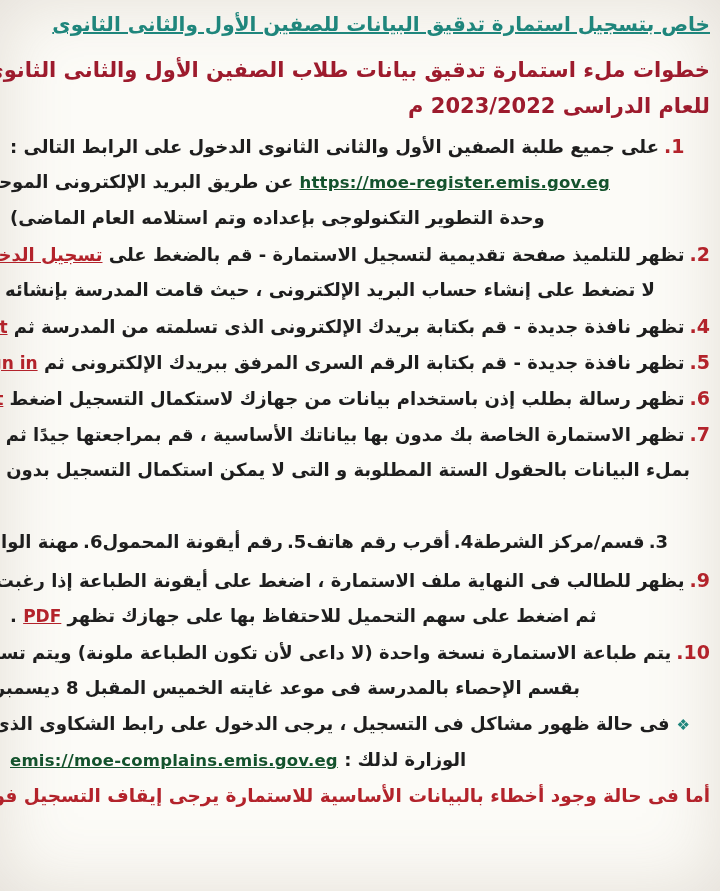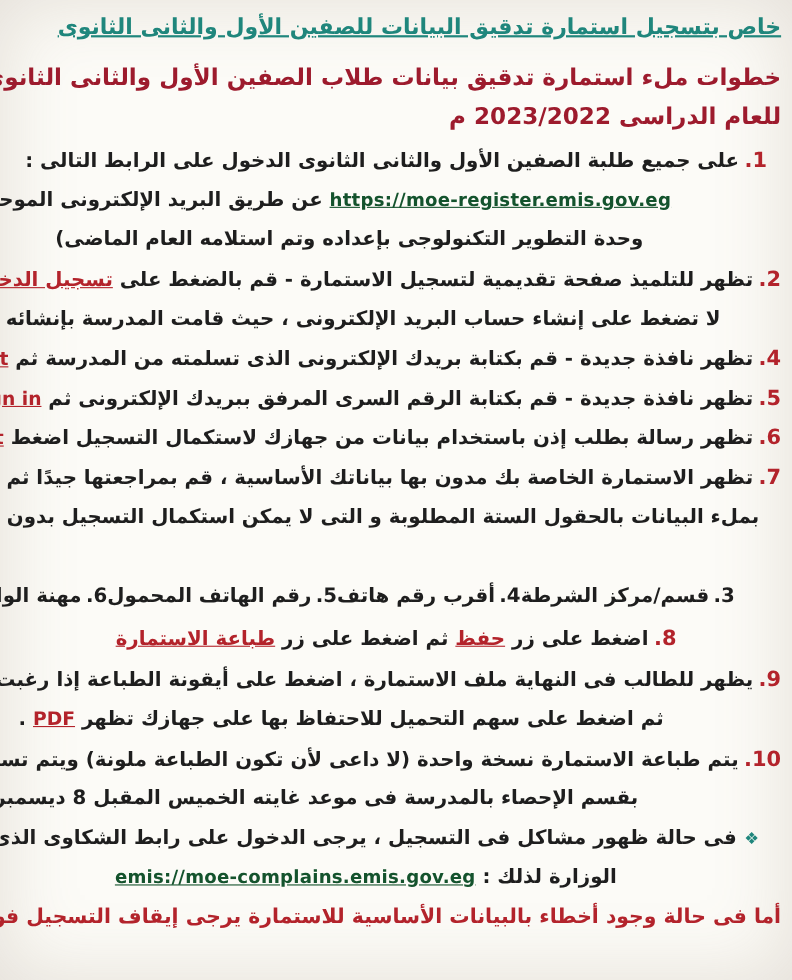--- a/index.html
+++ b/index.html
@@ -7,21 +7,21 @@
   body{
     background:#fcfbf7;
     font-family:"DejaVu Sans","Liberation Sans",sans-serif;
     font-weight:700;
     color:#1e1e1e;
     direction:rtl;
     overflow:hidden;
     box-shadow:inset 0 0 70px rgba(140,125,100,.22);
   }
   .doc{padding:4px 10px 0}
-  .line{font-size:18px;height:36px;line-height:36px;text-align:center;white-space:nowrap}
+  .line{font-size:18px;height:36px;line-height:36px;text-align:left;white-space:nowrap}
   .center{text-align:right}
   .h1{font-size:20px;margin-bottom:10px;margin-top:2px}
   .h2{font-size:21px}
   .teal{color:#1f867c}
   .maroon{color:#9d1b2d}
   .u{text-decoration:underline}
   .num{color:#b3232b;font-size:19px;padding-left:5px}
   .redword{color:#b3232b;text-decoration:underline}
   .en{font-size:17px}
   .url{color:#14532d;text-decoration:underline;font-size:16.5px;letter-spacing:.2px;cursor:pointer}
@@ -98,33 +98,27 @@
   <div class="fields row1">
   </div>
   <div class="fields row2">
     <span>
       <span class="fnum">3.</span><span>قسم/مركز الشرطة</span>
     </span>
     <span>
       <span class="fnum">4.</span><span>أقرب رقم هاتف</span>
     </span>
     <span>
-      <span class="fnum">5.</span><span>رقم الهاتف المحمول</span>
+      <span class="fnum">5.</span><span>رقم أيقونة المحمول</span>
     </span>
     <span>
       <span class="fnum">6.</span><span>مهنة الوالد</span>
     </span>
   </div>
 
-  <div class="line mt2">
-    <span class="num">8.</span><span>اضغط على زر</span>
-    <span class="redword">حفظ</span>
-    <span>ثم اضغط على زر</span>
-    <span class="redword">طباعة الاستمارة</span>
-  </div>
 
   <div class="line mt2">
     <span class="num">9.</span><span>يظهر للطالب فى النهاية ملف الاستمارة ، اضغط على أيقونة الطباعة إذا رغبت فى ذلك</span>
   </div>
   <div class="line ind100">
     <span>ثم اضغط على سهم التحميل للاحتفاظ بها على جهازك تظهر</span>
     <span class="redword en" dir="ltr">PDF</span>
     <span>.</span>
   </div>
 

